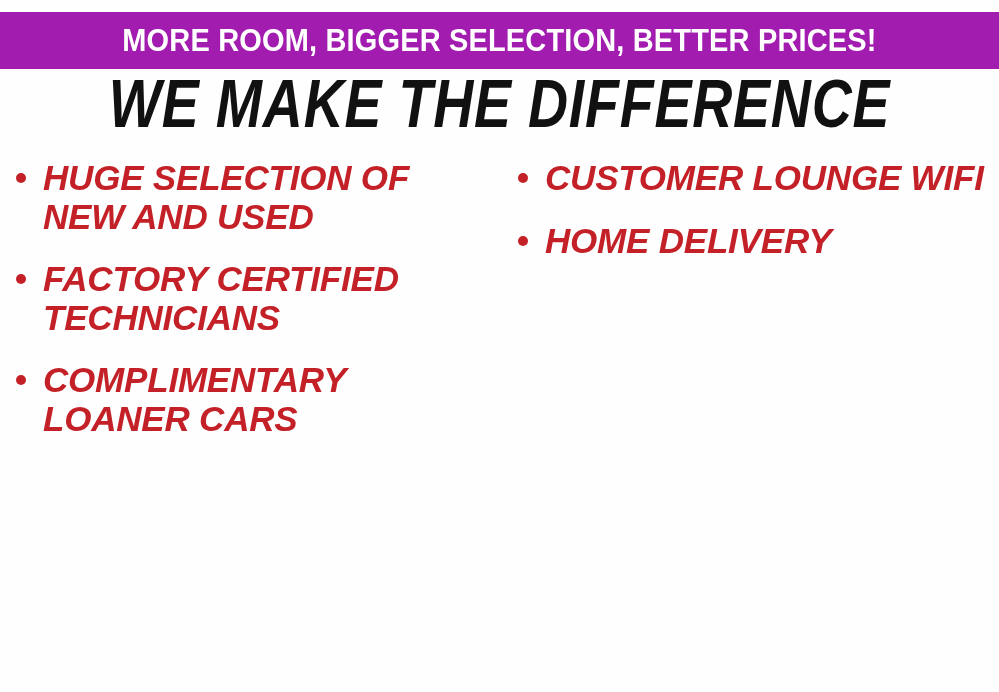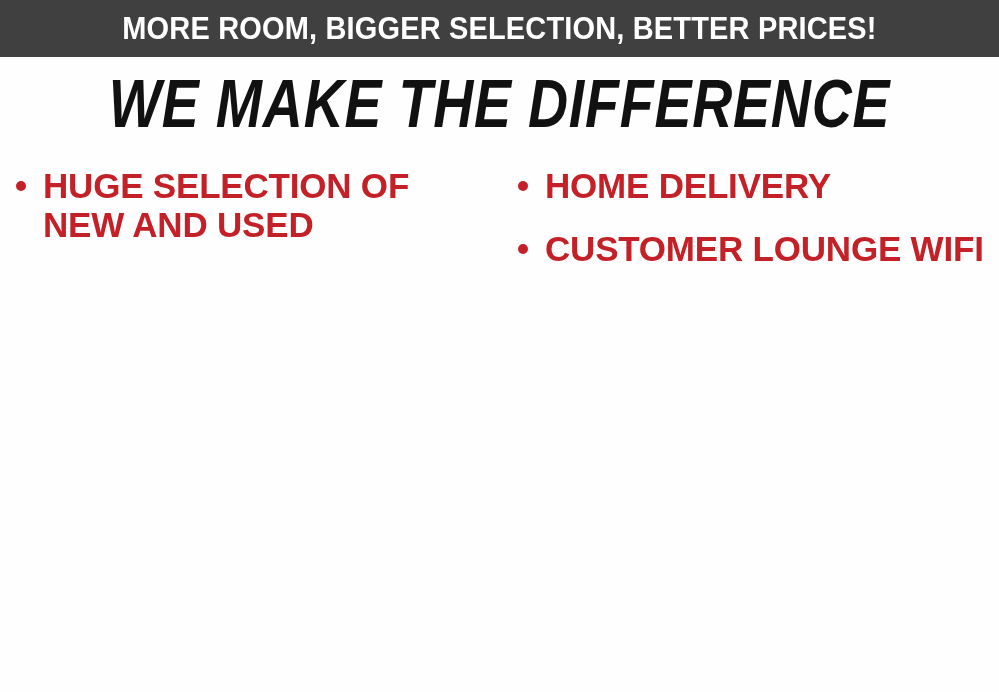--- a/index.html
+++ b/index.html
@@ -14,24 +14,24 @@
     background: #fefefe;
     overflow: hidden;
     font-family: "Liberation Sans", sans-serif;
     -webkit-font-smoothing: antialiased;
   }
 
   
   #banner {
     position: absolute;
     left: 0;
-    top: 0;
+    top: 12px;
     width: 999px;
     height: 57px;
-    background: #404040;
+    background: #a21caf;
     box-sizing: border-box;
   }
   #banner-text {
     position: absolute;
     left: 0;
     top: 0;
     width: 999px;
     height: 57px;
     line-height: 57px;
     text-align: center;
@@ -60,21 +60,22 @@
     line-height: 68px;
     letter-spacing: 1px;
     white-space: nowrap;
     transform: scaleX(0.815) scaleY(1.02);
     transform-origin: center top;
   }
 
   
   .column {
     position: absolute;
-    top: 166px;
+    top: 158px;
+    font-style: italic;
   }
   #col-left  { left: 16px;  width: 478px; }
   #col-right { left: 518px; width: 481px; }
 
   .bullet-row {
     display: flex;
     align-items: flex-start;
     margin-bottom: 23px;
   }
   .bullet-dot {
@@ -111,36 +112,44 @@
   <div id="headline">WE MAKE THE DIFFERENCE</div>
 
   <div class="column" id="col-left">
 
     <div class="bullet-row">
       <span class="bullet-dot"></span>
       <span class="bullet-text">HUGE SELECTION OF NEW AND USED</span>
     </div>
 
 
+    <div class="bullet-row">
+      <span class="bullet-dot"></span>
+      <span class="bullet-text">FACTORY CERTIFIED TECHNICIANS</span>
+    </div>
 
+    <div class="bullet-row">
+      <span class="bullet-dot"></span>
+      <span class="bullet-text">COMPLIMENTARY LOANER CARS</span>
+    </div>
 
 
   </div>
 
   <div class="column" id="col-right">
 
 
     <div class="bullet-row">
       <span class="bullet-dot"></span>
-      <span class="bullet-text">HOME DELIVERY</span>
+      <span class="bullet-text">CUSTOMER LOUNGE WIFI</span>
     </div>
 
     <div class="bullet-row">
       <span class="bullet-dot"></span>
-      <span class="bullet-text">CUSTOMER LOUNGE WIFI</span>
+      <span class="bullet-text">HOME DELIVERY</span>
     </div>
 
 
 
 
   </div>
 
 </div>
 
 </body></html>

